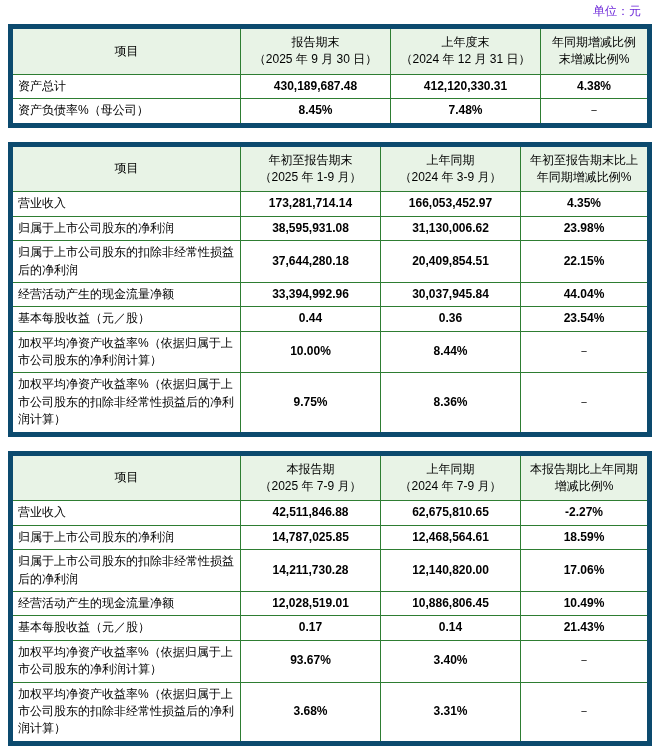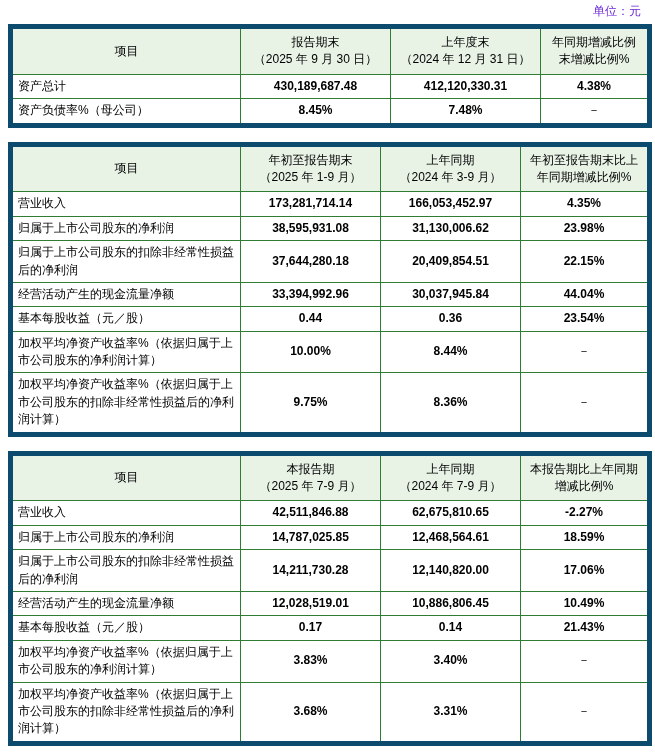--- a/index.html
+++ b/index.html
@@ -253,21 +253,21 @@
         <td class="num">10.49%</td>
       </tr>
       <tr>
         <td class="label">基本每股收益（元／股）</td>
         <td class="num">0.17</td>
         <td class="num">0.14</td>
         <td class="num">21.43%</td>
       </tr>
       <tr class="tall">
         <td class="label">加权平均净资产收益率%（依据归属于上市公司股东的净利润计算）</td>
-        <td class="num">3.83%</td>
+        <td class="num">93.67%</td>
         <td class="num">3.40%</td>
         <td class="dash">－</td>
       </tr>
       <tr class="tall">
         <td class="label">加权平均净资产收益率%（依据归属于上市公司股东的扣除非经常性损益后的净利润计算）</td>
         <td class="num">3.68%</td>
         <td class="num">3.31%</td>
         <td class="dash">－</td>
       </tr>
     </tbody>

